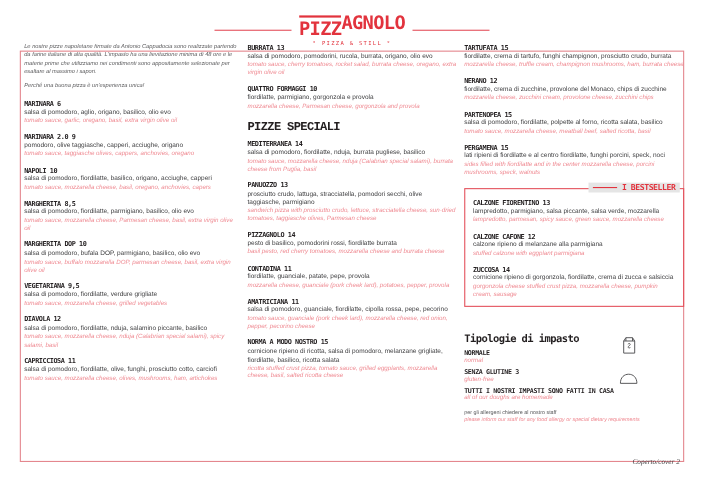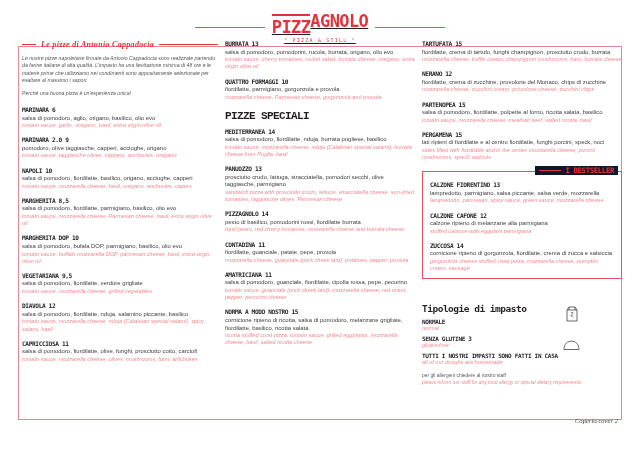--- a/index.html
+++ b/index.html
@@ -11,21 +11,21 @@
     overflow:hidden;
   }
   .page{position:relative;width:640px;height:456px;box-sizing:border-box;}
 
   
   .logo-row{position:absolute;left:0;top:10px;width:640px;height:34px;
     display:flex;align-items:center;justify-content:center;}
   .logo-rule{flex:0 0 auto;height:1px;background:#e4525c;}
   .logo-rule.left{width:70px;margin-right:7px;}
   .logo-rule.right{width:70px;margin-left:7px;}
-  .logo-block{display:flex;flex-direction:column;align-items:center;text-decoration:underline;}
+  .logo-block{display:flex;flex-direction:column;align-items:center;}
   .logo-word{font-family:"DejaVu Sans Mono", monospace;font-weight:bold;
     font-size:21px;letter-spacing:-0.6px;line-height:21px;color:#e2333d;
     display:flex;align-items:flex-start;}
   .logo-pizz{font-size:17px;position:relative;top:3px;
     border-top:2px solid #e2333d;padding-top:1px;}
   .logo-agnolo{font-size:17px;}
   .logo-tag{font-family:"DejaVu Sans Mono", monospace;font-size:5px;
     letter-spacing:1.2px;color:#e2333d;margin-top:2px;}
 
   
@@ -60,21 +60,21 @@
   .item{margin-bottom:7px;}
   .item-name{font-family:"DejaVu Sans Mono", monospace;font-weight:bold;
     font-size:6.2px;letter-spacing:-0.4px;color:#231f20;margin-bottom:1.5px;
     text-transform:uppercase;}
   .item-it{font-size:5.9px;line-height:7.6px;color:#3c3c3e;}
   .item-en{font-size:5.6px;line-height:7.2px;color:#ef8a92;font-style:italic;}
 
   
   .bs-wrap{position:relative;margin-top:10px;}
   .bs-box{border:1px solid #e4525c;box-sizing:border-box;padding:9px 7px 6px 7px;}
-  .bs-tag{position:absolute;right:4px;top:-5px;background:#0f172a;
+  .bs-tag{position:absolute;right:4px;top:-5px;background:#e5e5e5;
     padding:0 4px;display:flex;align-items:center;}
   .bs-tag .bsdash{width:22px;height:1px;background:#e2333d;margin-right:4px;}
   .bs-label{font-family:"DejaVu Sans Mono", monospace;font-weight:bold;
     font-size:7.4px;letter-spacing:-0.4px;color:#e2333d;white-space:nowrap;}
 
   
   .impasto{margin-top:24px;position:relative;}
   .impasto-title{font-family:"DejaVu Sans Mono", monospace;font-weight:bold;
     font-size:9.5px;letter-spacing:-0.5px;color:#231f20;margin-bottom:4px;}
   .imp-row{margin-bottom:3px;}
@@ -109,25 +109,20 @@
     </div>
     <div class="logo-rule right"></div>
   </div>
 
   <div class="frame"></div>
 
   <div class="cols">
 
     <div class="col col1">
 
-      <div class="intro-head">
-        <div class="dash"></div>
-        <div class="intro-title">Le pizze di Antonio Cappadocia</div>
-        <div class="dash r"></div>
-      </div>
 
       <div class="intro-body">
         <p>Le nostre pizze napoletane firmate da Antonio Cappadocia sono realizzate partendo da farine italiane di alta qualità. L'impasto ha una lievitazione minima di 48 ore e le materie prime che utilizziamo nei condimenti sono appositamente selezionate per esaltare al massimo i sapori.</p>
         <p class="last">Perché una buona pizza è un'esperienza unica!</p>
       </div>
 
 
       <div class="item">
         <div class="item-name">MARINARA 6</div>
         <div class="item-it">salsa di pomodoro, aglio, origano, basilico, olio evo</div>

